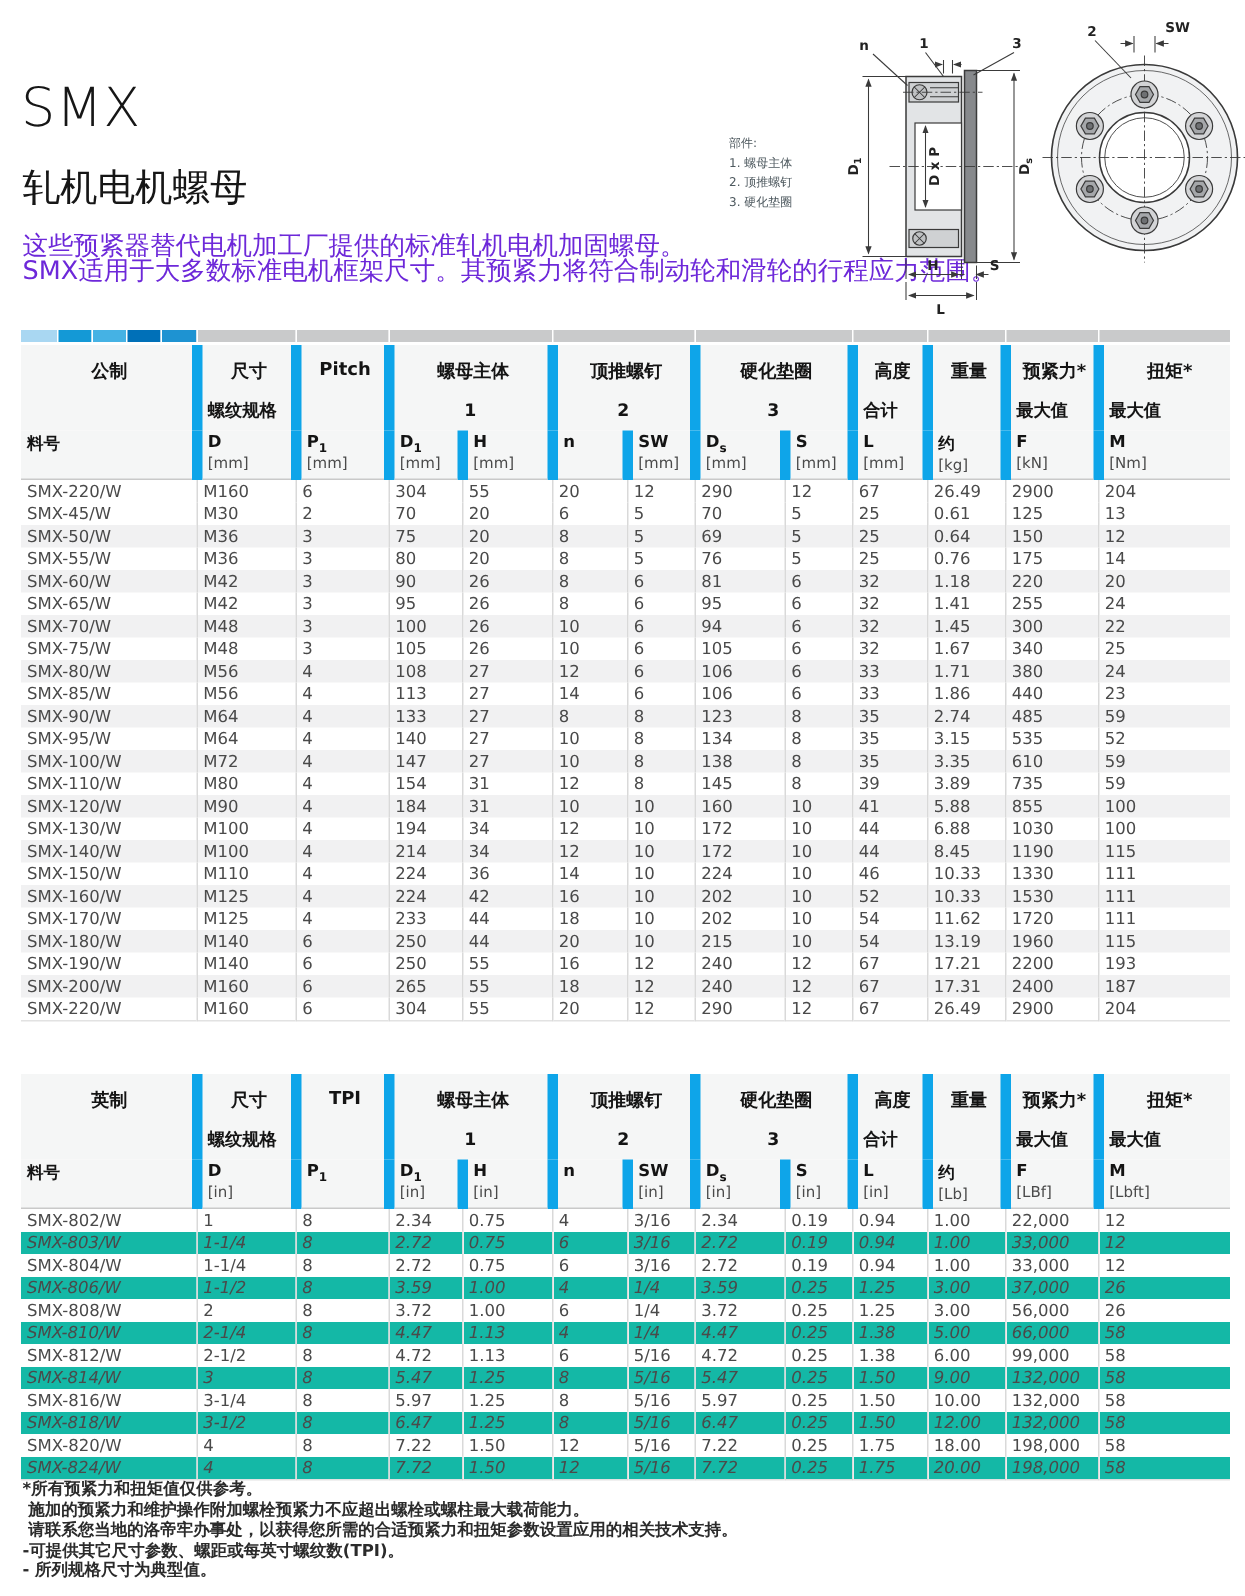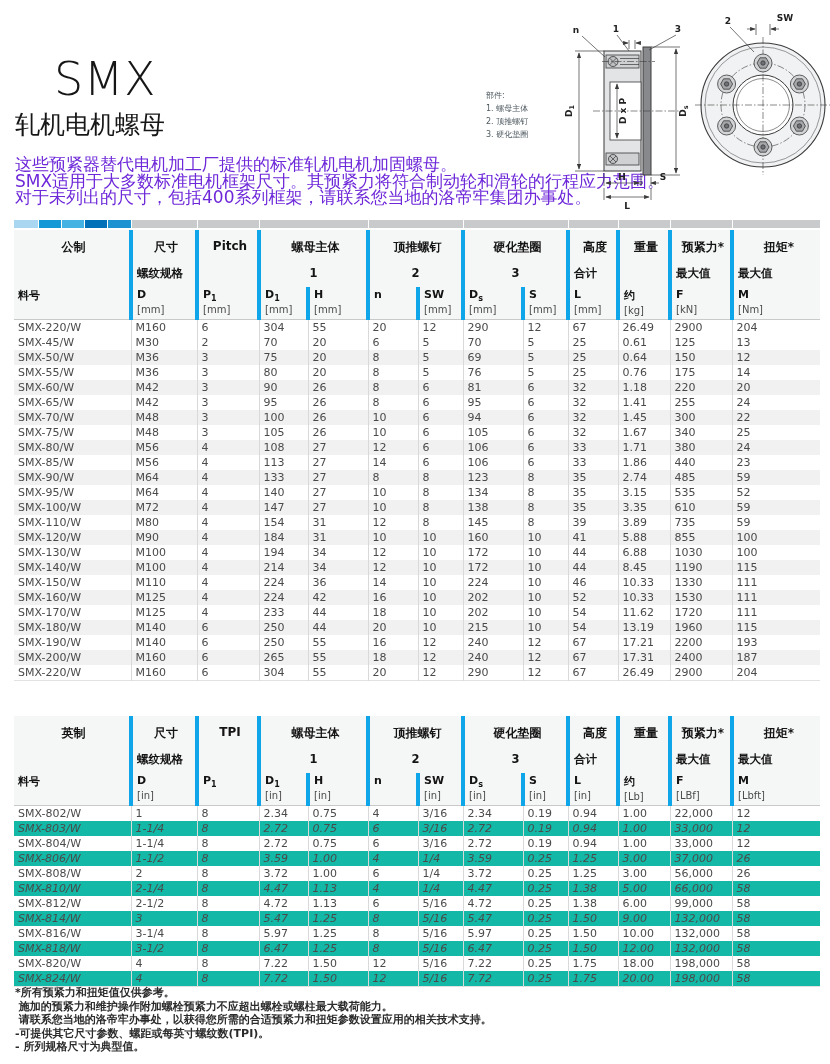--- a/index.html
+++ b/index.html
@@ -1,37 +1,37 @@
 <!DOCTYPE html>
 <html><head>
 <meta charset="utf-8">
 <style>
   html,body{margin:0;padding:0;background:#fff;}
   .page{position:relative;width:830px;height:1064px;background:#fff;overflow:hidden;
         font-family:"DejaVu Sans","Liberation Sans",sans-serif;color:#1a1a1a;}
-  .title{position:absolute;left:14px;top:52px;font-size:46px;font-weight:300;letter-spacing:.5px;color:#161616;margin-left:40px;}
+  .title{position:absolute;left:14px;top:52px;font-size:36px;font-weight:300;letter-spacing:.5px;color:#161616;}
   .subtitle{position:absolute;left:15px;top:108px;font-size:25px;font-weight:300;color:#161616;}
   .desc{position:absolute;left:15px;top:156px;font-size:17px;line-height:16.5px;font-weight:400;color:#6d28d9;}
   
   .drawing{position:absolute;left:483px;top:10px;}
   .drawing text{font-family:"DejaVu Sans",sans-serif;}
   
   .tblwrap{position:absolute;left:14px;width:806px;}
   .tbl-metric{top:220px;}
   .tbl-imperial{top:716px;}
   .topbar{display:flex;height:8px;margin-bottom:2px;}
   .seg{height:8px;box-sizing:border-box;}
   .gapped{border-left:1px solid #fff;}
   table{border-collapse:collapse;table-layout:fixed;width:806px;border-bottom:1px solid #e2e2e2;}
   thead th{background:#f5f6f6;text-align:left;font-weight:bold;padding:0 0 0 4px;color:#141414;}
   tr.ra th{font-size:12px;height:25px;vertical-align:top;padding-top:9px;text-align:center;}
   tr.rb th{font-size:11.5px;height:21px;vertical-align:top;padding-top:2px;}
   tr.rc th{font-size:11px;vertical-align:top;padding-top:1px;padding-bottom:2px;border-bottom:1px solid #c9c9c9;}
   tr.rb th.ctr{text-align:center;padding-left:0;}
-  .gb{border-left:4px solid #0ea5e9;}
+  .gb{border-left:7px solid #0ea5e9;}
   .unit{font-weight:400;font-size:10px;color:#4a4a4a;min-height:13px;line-height:13px;}
   .sym{font-weight:bold;}
   sub.ss{font-size:8px;}
   tbody td{height:15px;line-height:15px;font-size:11px;color:#4a4a4a;padding:0 0 0 4px;
            white-space:nowrap;overflow:hidden;}
   tbody td.b{border-left:1px solid #d9d9d9;}
   .tbl-metric tbody tr:nth-child(2n+3){background:#f1f1f2;}
   .tbl-imperial tbody tr:nth-child(2n){background:#14b8a6;font-style:italic;}
   
   .footnotes{position:absolute;left:15px;top:986px;font-size:11px;line-height:13.5px;
@@ -41,21 +41,20 @@
 </head>
 <body>
 
 <div class="page">
 
   <div class="title">SMX</div>
   <div class="subtitle">轧机电机螺母</div>
   <div class="desc">
     <div>这些预紧器替代电机加工厂提供的标准轧机电机加固螺母。</div>
     <div>SMX适用于大多数标准电机框架尺寸。其预紧力将符合制动轮和滑轮的行程应力范围。</div>
-    <div>对于未列出的尺寸，包括400系列框架，请联系您当地的洛帝牢集团办事处。</div>
   </div>
 
   <svg class="drawing" width="347" height="202" viewBox="0 0 347 202">
     <defs>
       <marker id="ae" markerWidth="8" markerHeight="6" refX="7" refY="3" orient="auto">
           <path d="M0,0 L8,3 L0,6 Z" fill="#3a3a3a"></path>
         </marker>
       <marker id="as" markerWidth="8" markerHeight="6" refX="1" refY="3" orient="auto">
           <path d="M8,0 L0,3 L8,6 Z" fill="#3a3a3a"></path>
         </marker>

